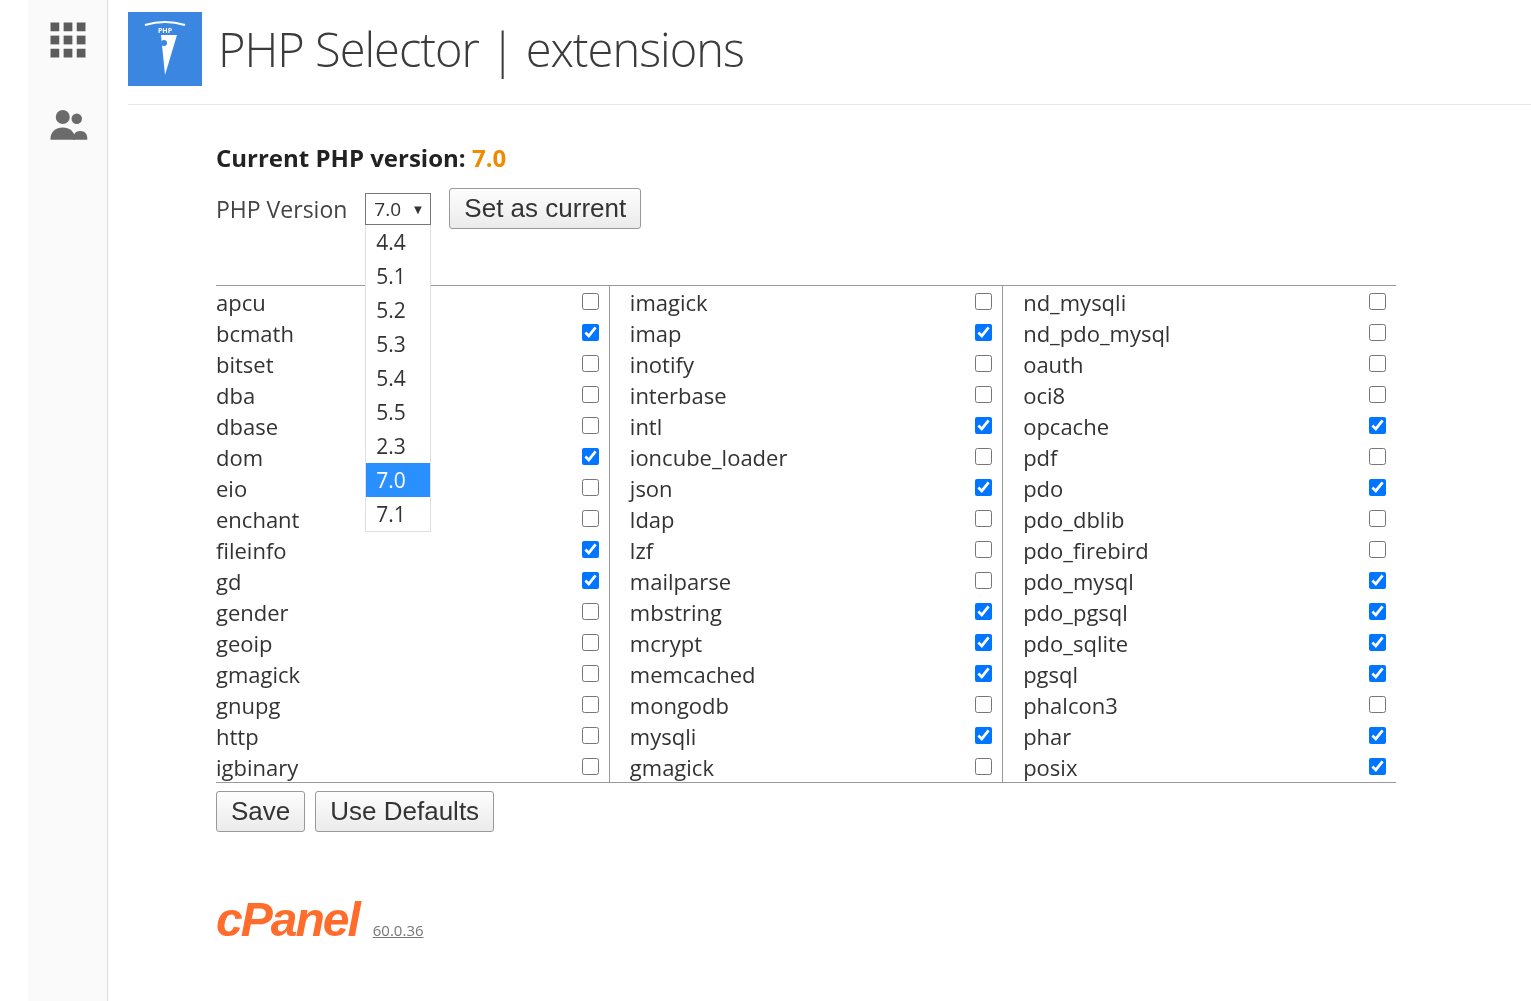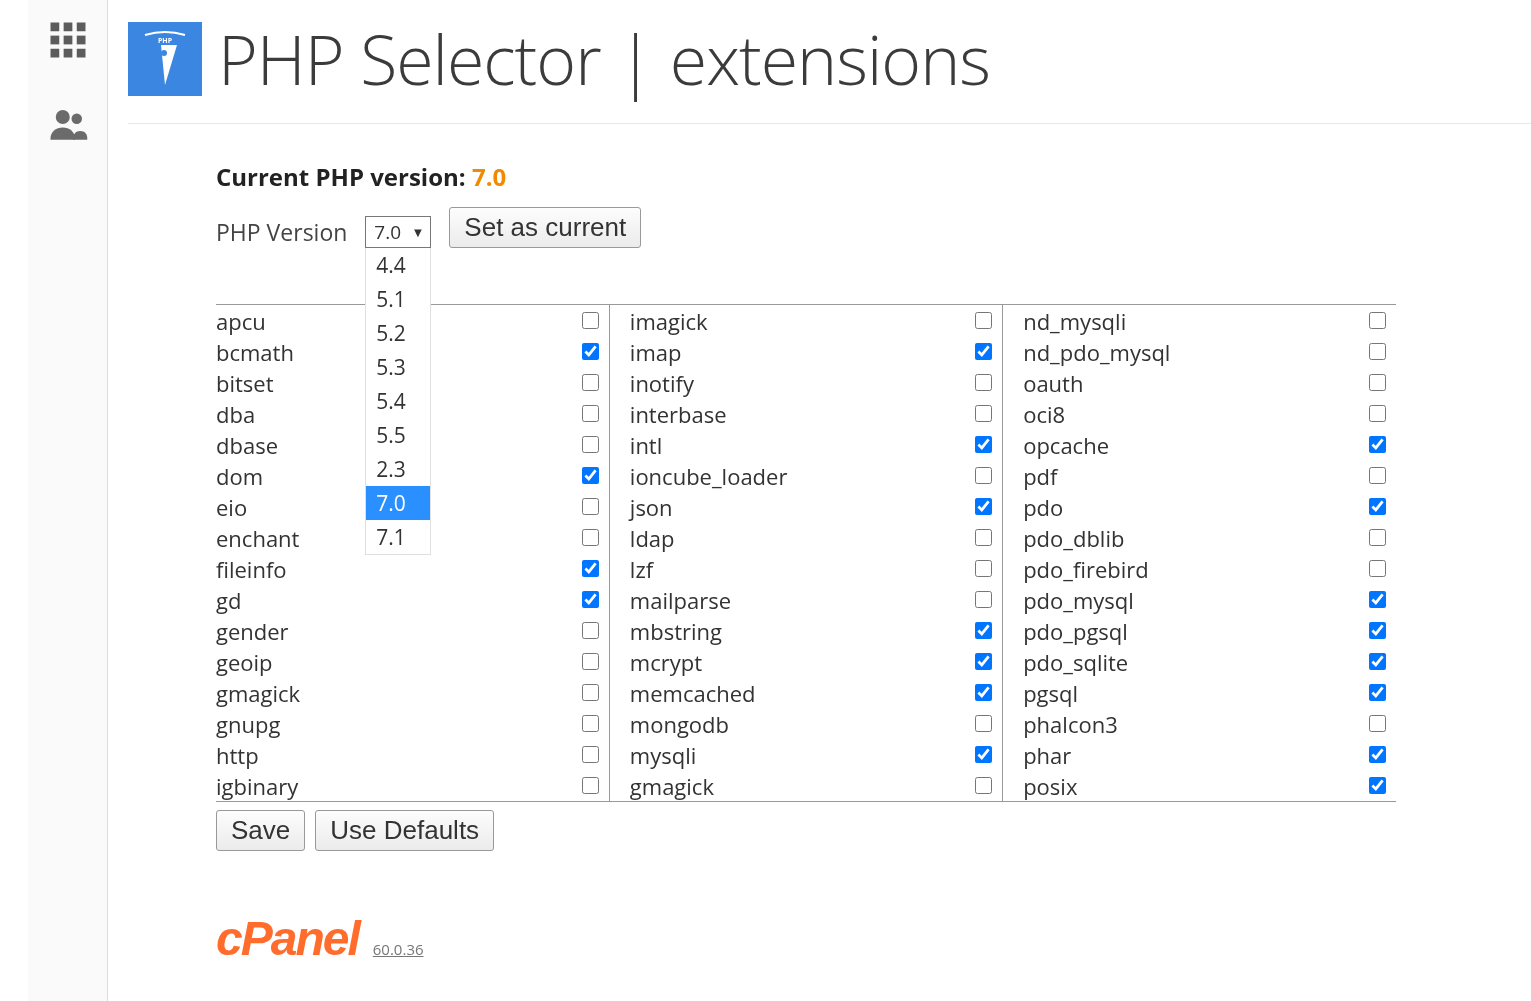--- a/index.html
+++ b/index.html
@@ -53,21 +53,21 @@
       height: 74px;
       background: #3a86e0;
       display: flex;
       align-items: center;
       justify-content: center;
       flex-shrink: 0;
     }
     .app-icon svg { width: 64px; height: 64px; }
     h1.page-title {
       font-weight: 300;
-      font-size: 68px;
+      font-size: 47px;
       color: #3b3b3b;
       letter-spacing: -1px;
     }
 
     .content {
       padding-left: 88px;
       padding-top: 36px;
       max-width: 1380px;
     }
 
@@ -77,21 +77,21 @@
       color: #222;
       margin-bottom: 14px;
     }
     .current-version-line .ver-value {
       color: #f08a00;
       font-weight: 700;
     }
 
     .version-select-row {
       display: flex;
-      align-items: flex-end;
+      align-items: center;
       gap: 18px;
       position: relative;
       margin-bottom: 56px;
     }
     .version-select-label {
       font-size: 23px;
       color: #444;
     }
     .select-box {
       position: relative;

